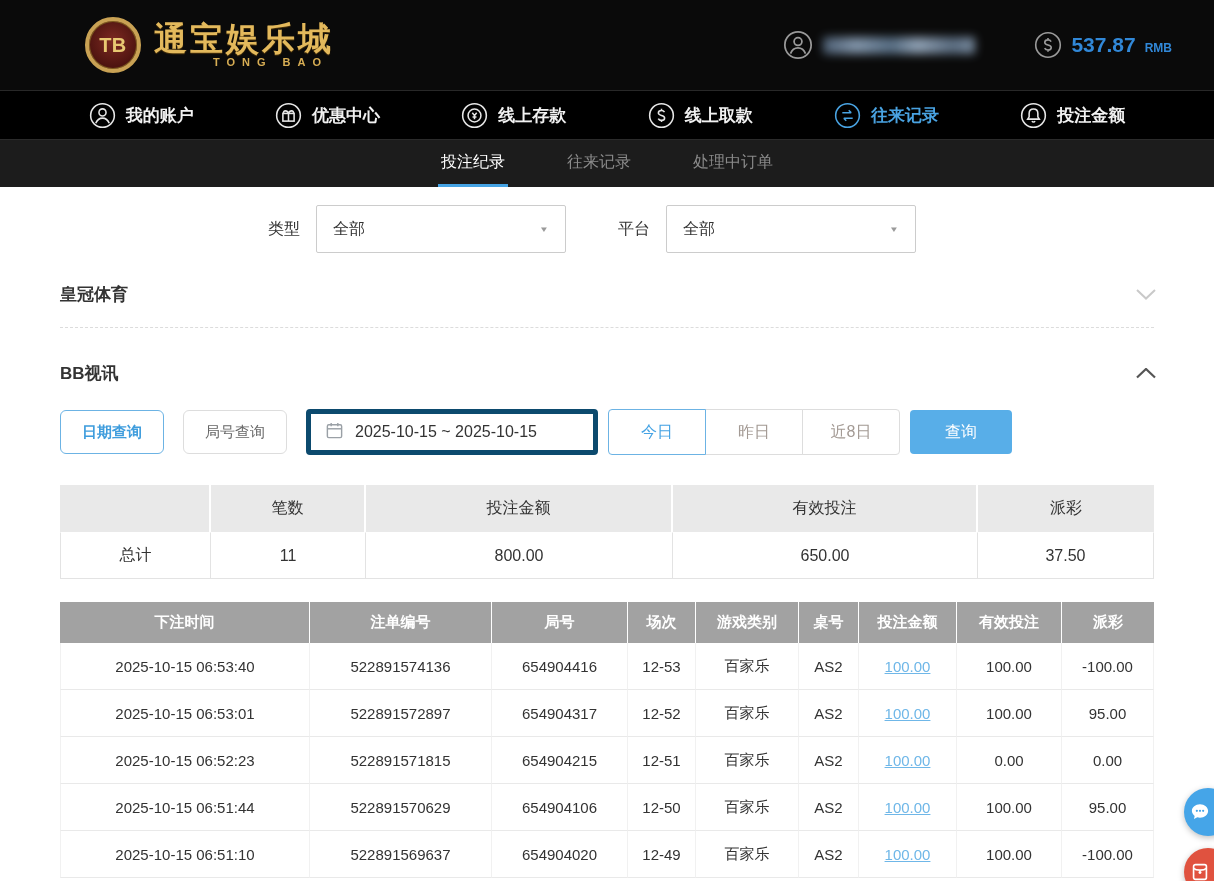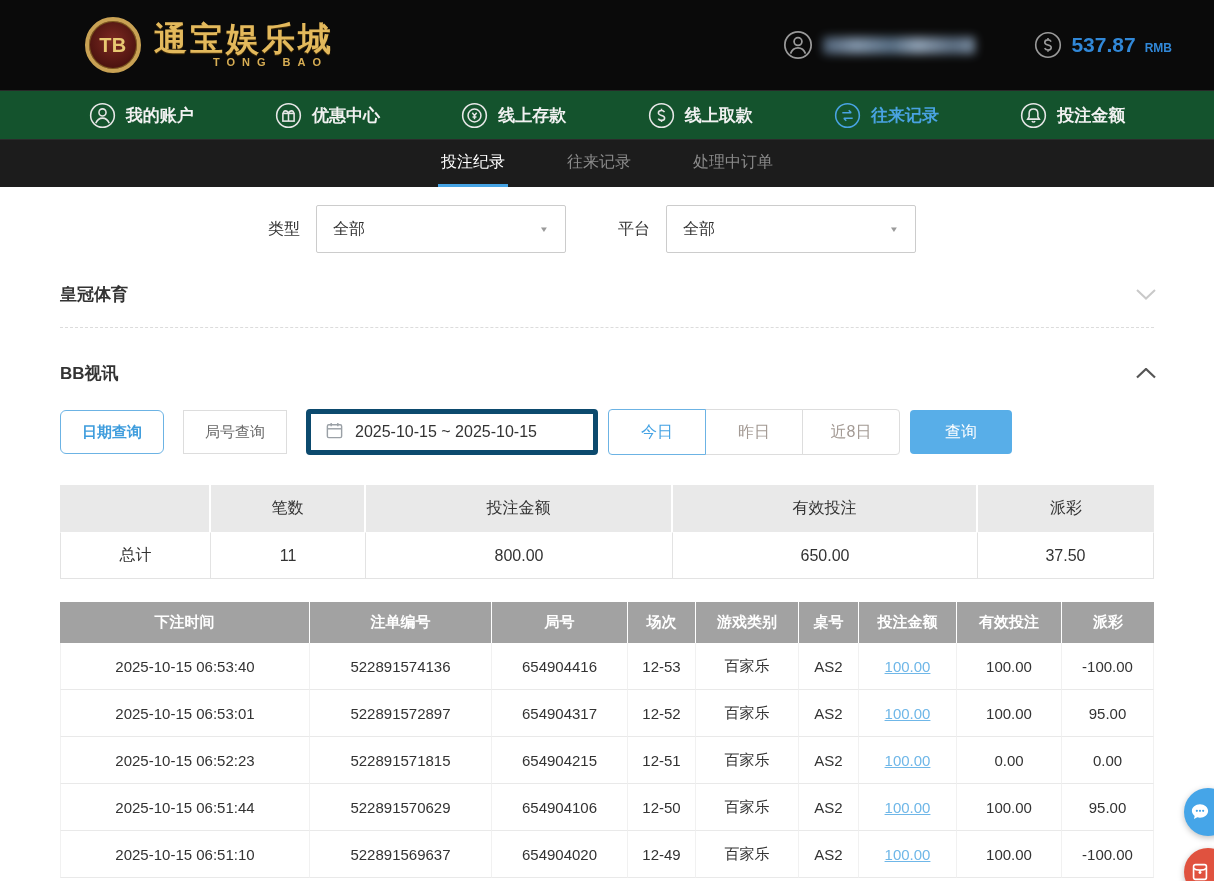--- a/index.html
+++ b/index.html
@@ -41,21 +41,21 @@
     background:linear-gradient(90deg,#54687f,#8ea3ba 22%,#5f7890 45%,#9db0c5 62%,#64788e 85%,#8397ad);
     filter:blur(5px);
   }
   .balance-box { display:flex; align-items:center; gap:9px; }
   .dollar-icon { color:#9a9a9a; display:flex; }
   .balance-amount { color:#3188d8; font-size:21px; font-weight:bold; }
   .balance-currency { color:#3188d8; font-size:12px; font-weight:bold; margin-top:6px; }
 
   
   .main-nav {
-    height:49px; background:#14532d; border-top:1px solid #282828;
+    height:49px; background:#000000; border-top:1px solid #282828;
     display:flex; align-items:center; justify-content:space-around;
     padding:12px 48px;
   }
   .nav-item {
     display:flex; align-items:center; gap:10px; cursor:pointer;
     color:#f2f2f2; font-size:17px; font-weight:bold;
   }
   .nav-item .nav-icon { display:flex; color:#e6e6e6; }
   .nav-item.active { color:#49a3e2; }
   .nav-item.active .nav-icon { color:#49a3e2; }
@@ -93,21 +93,21 @@
 
   
   .query-bar { display:flex; align-items:center; margin:24px 60px 0; }
   .btn { cursor:pointer; background:#fff; }
   .btn-date-query {
     width:104px; height:44px; border:1px solid #6cb3e4; border-radius:6px;
     color:#3f9ddd; font-size:15px; font-weight:bold;
     display:flex; align-items:center; justify-content:center;
   }
   .btn-round-query {
-    width:104px; height:44px; border:1px solid #ddd; border-radius:0;
+    width:104px; height:44px; border:1px solid #ddd; border-radius:6px;
     color:#666; font-size:15px; margin-left:19px;
     display:flex; align-items:center; justify-content:center;
   }
   .date-box {
     margin-left:19px; width:292px; height:46px; border:5px solid #0c4a6e; border-radius:4px;
     display:flex; align-items:center; gap:11px; padding:0 14px;
     font-size:16px; color:#333; cursor:pointer;
   }
   .range-group { display:flex; margin-left:10px; }
   .range-btn {

